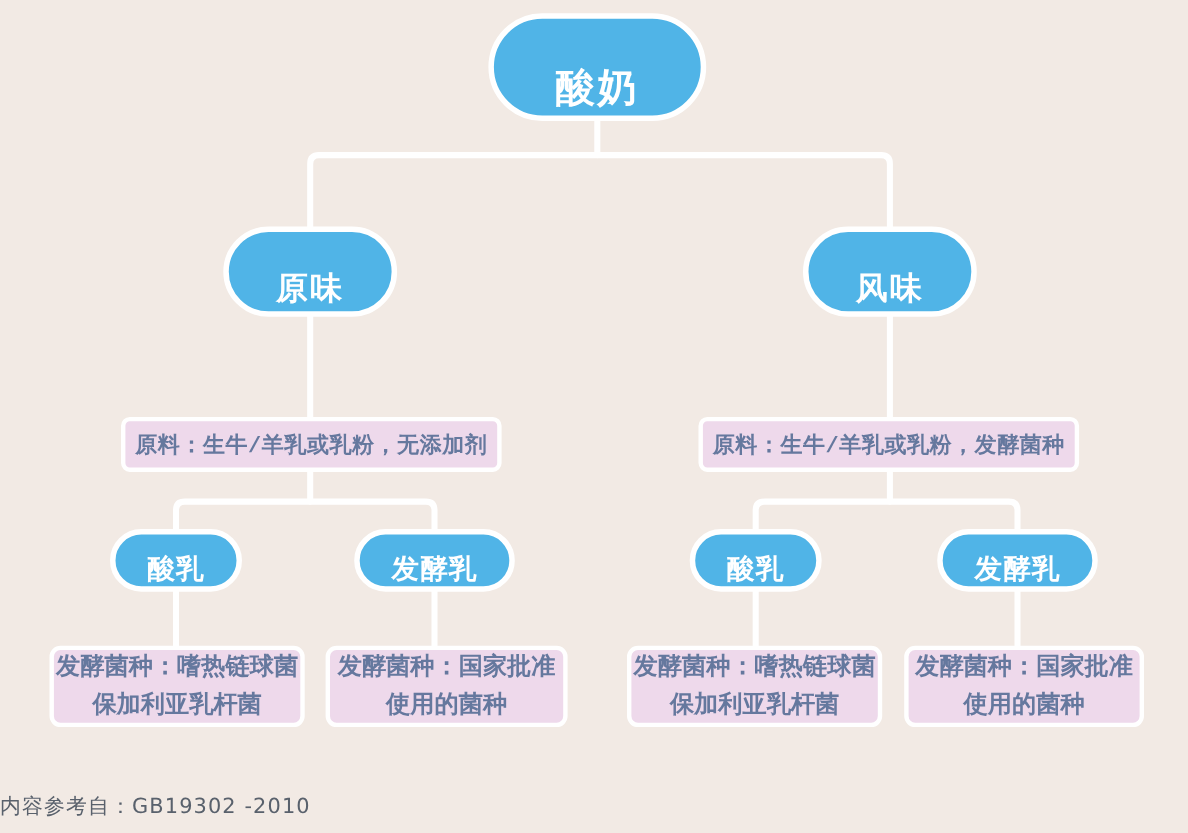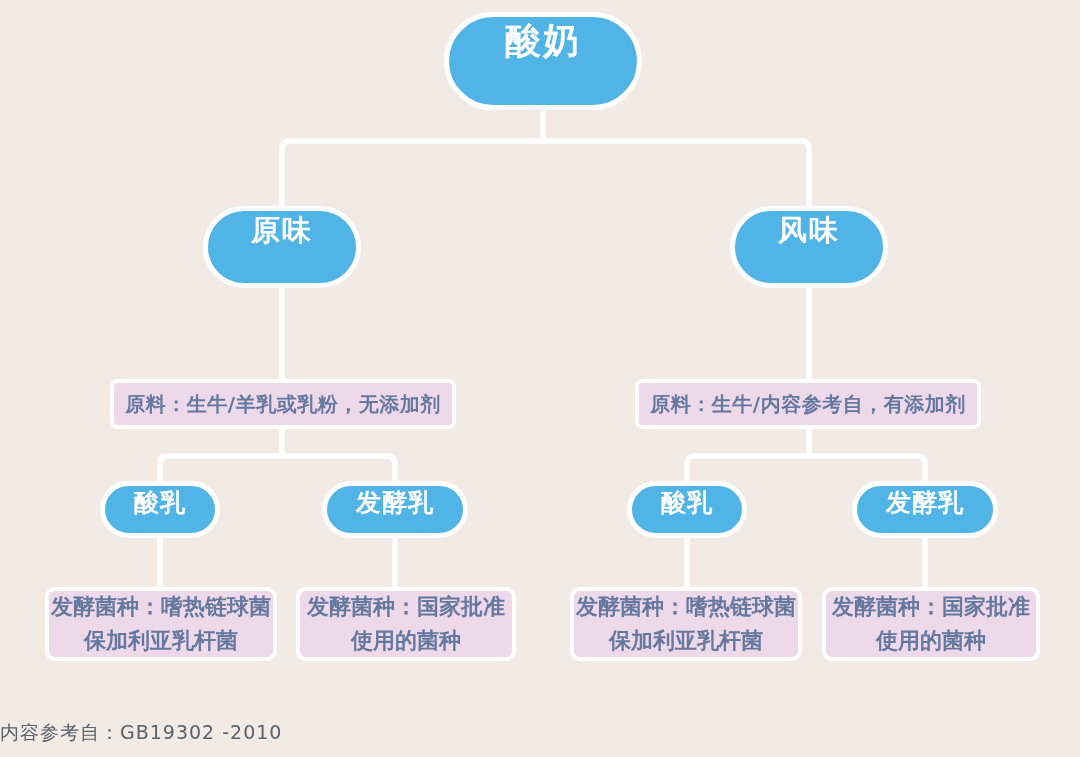--- a/index.html
+++ b/index.html
@@ -21,21 +21,21 @@
     stroke-width:5.5;
     fill:none;
     stroke-linecap:round;
   }
   .node{
     position:absolute;z-index:2;
     box-sizing:border-box;
     background:var(--node,#50b4e7);
     border:5px solid #ffffff;
     border-radius:999px;
-    display:flex;align-items:flex-start;justify-content:center;
+    display:flex;align-items:flex-end;justify-content:center;
     color:var(--nodetext,#ffffff);
     font-weight:bold;
     letter-spacing:2px;
   }
   .node.root{left:444px;top:12px;width:198px;height:98px;font-size:36px;}
   .node.flavor{top:206px;width:158px;height:82px;font-size:29px;}
   .node.flavor.left{left:203px;}
   .node.flavor.right{left:730px;}
   .node.sub{top:481px;height:57px;font-size:25px;letter-spacing:1px;font-family:Liberation Mono, monospace;}
   .node.sub.s1l{left:100px;width:120px;}
@@ -46,21 +46,21 @@
     position:absolute;z-index:2;
     box-sizing:border-box;
     background:var(--box,#eed9eb);
     border:4px solid #ffffff;
     border-radius:8px;
     display:flex;flex-direction:column;align-items:center;justify-content:center;
     color:var(--boxtext,#65789e);
     font-weight:bold;
     text-align:center;
   }
-  .pinkbox.material{top:379px;width:346px;height:50px;font-size:20px;letter-spacing:0.5px;}
+  .pinkbox.material{top:379px;width:346px;height:50px;font-size:20px;letter-spacing:0.5px;font-family:Liberation Mono, monospace;}
   .pinkbox.material.left{left:110px;}
   .pinkbox.material.right{left:635px;}
   .pinkbox.detail{top:587px;height:74px;font-size:22px;line-height:1.55;border-radius:10px;}
   .pinkbox.detail.d1l{left:45px;width:232px;}
   .pinkbox.detail.d2l{left:296px;width:220px;}
   .pinkbox.detail.d1r{left:570px;width:232px;}
   .pinkbox.detail.d2r{left:822px;width:218px;}
   .footer{
     position:absolute;z-index:2;
     left:0;top:720px;width:912px;
@@ -97,21 +97,21 @@
     <span>风味</span>
   </div>
   <div class="node flavor left">
     <span>原味</span>
   </div>
 
   <div class="pinkbox material left">
     <span>原料：生牛/羊乳或乳粉，无添加剂</span>
   </div>
   <div class="pinkbox material right">
-    <span>原料：生牛/内容参考自，有添加剂</span>
+    <span>原料：生牛/羊乳或乳粉，发酵菌种</span>
   </div>
 
   <div class="node sub s1l">
     <span>酸乳</span>
   </div>
   <div class="node sub s2l">
     <span>发酵乳</span>
   </div>
   <div class="node sub s1r">
     <span>酸乳</span>

